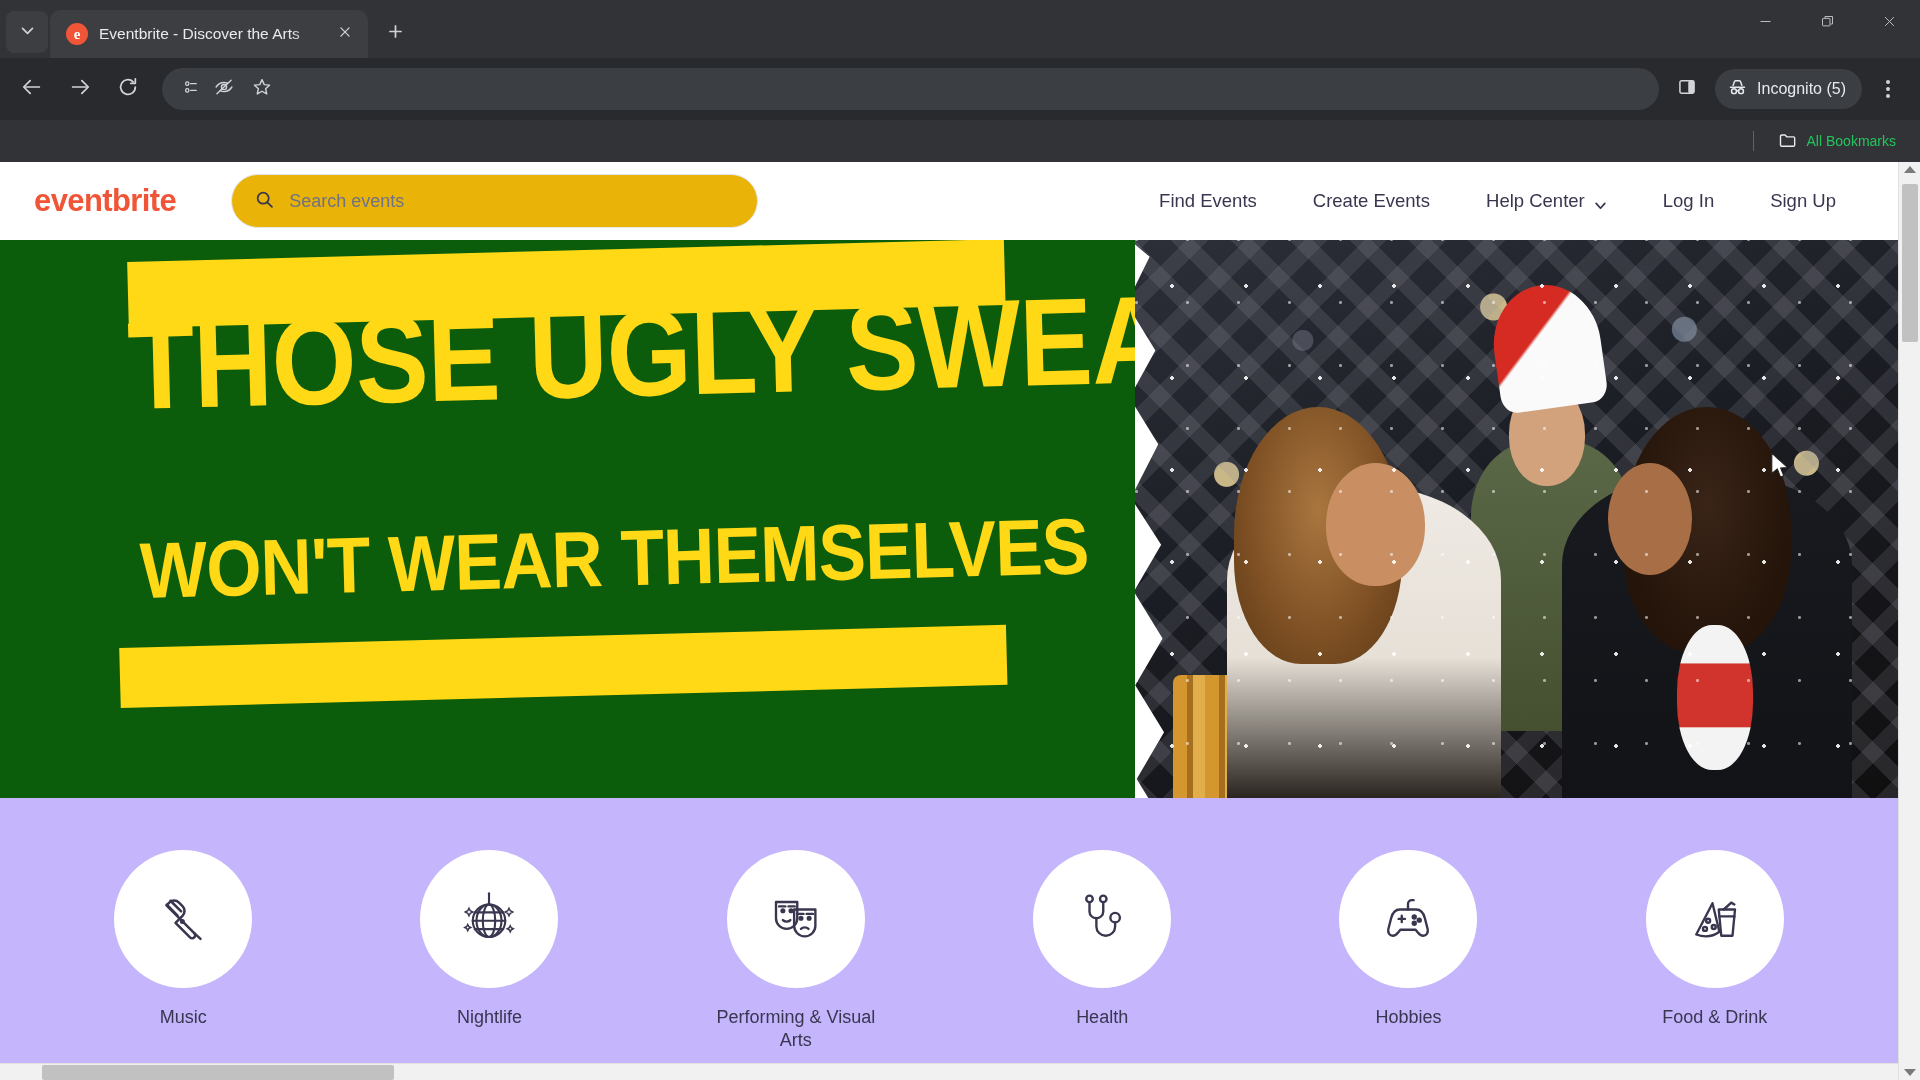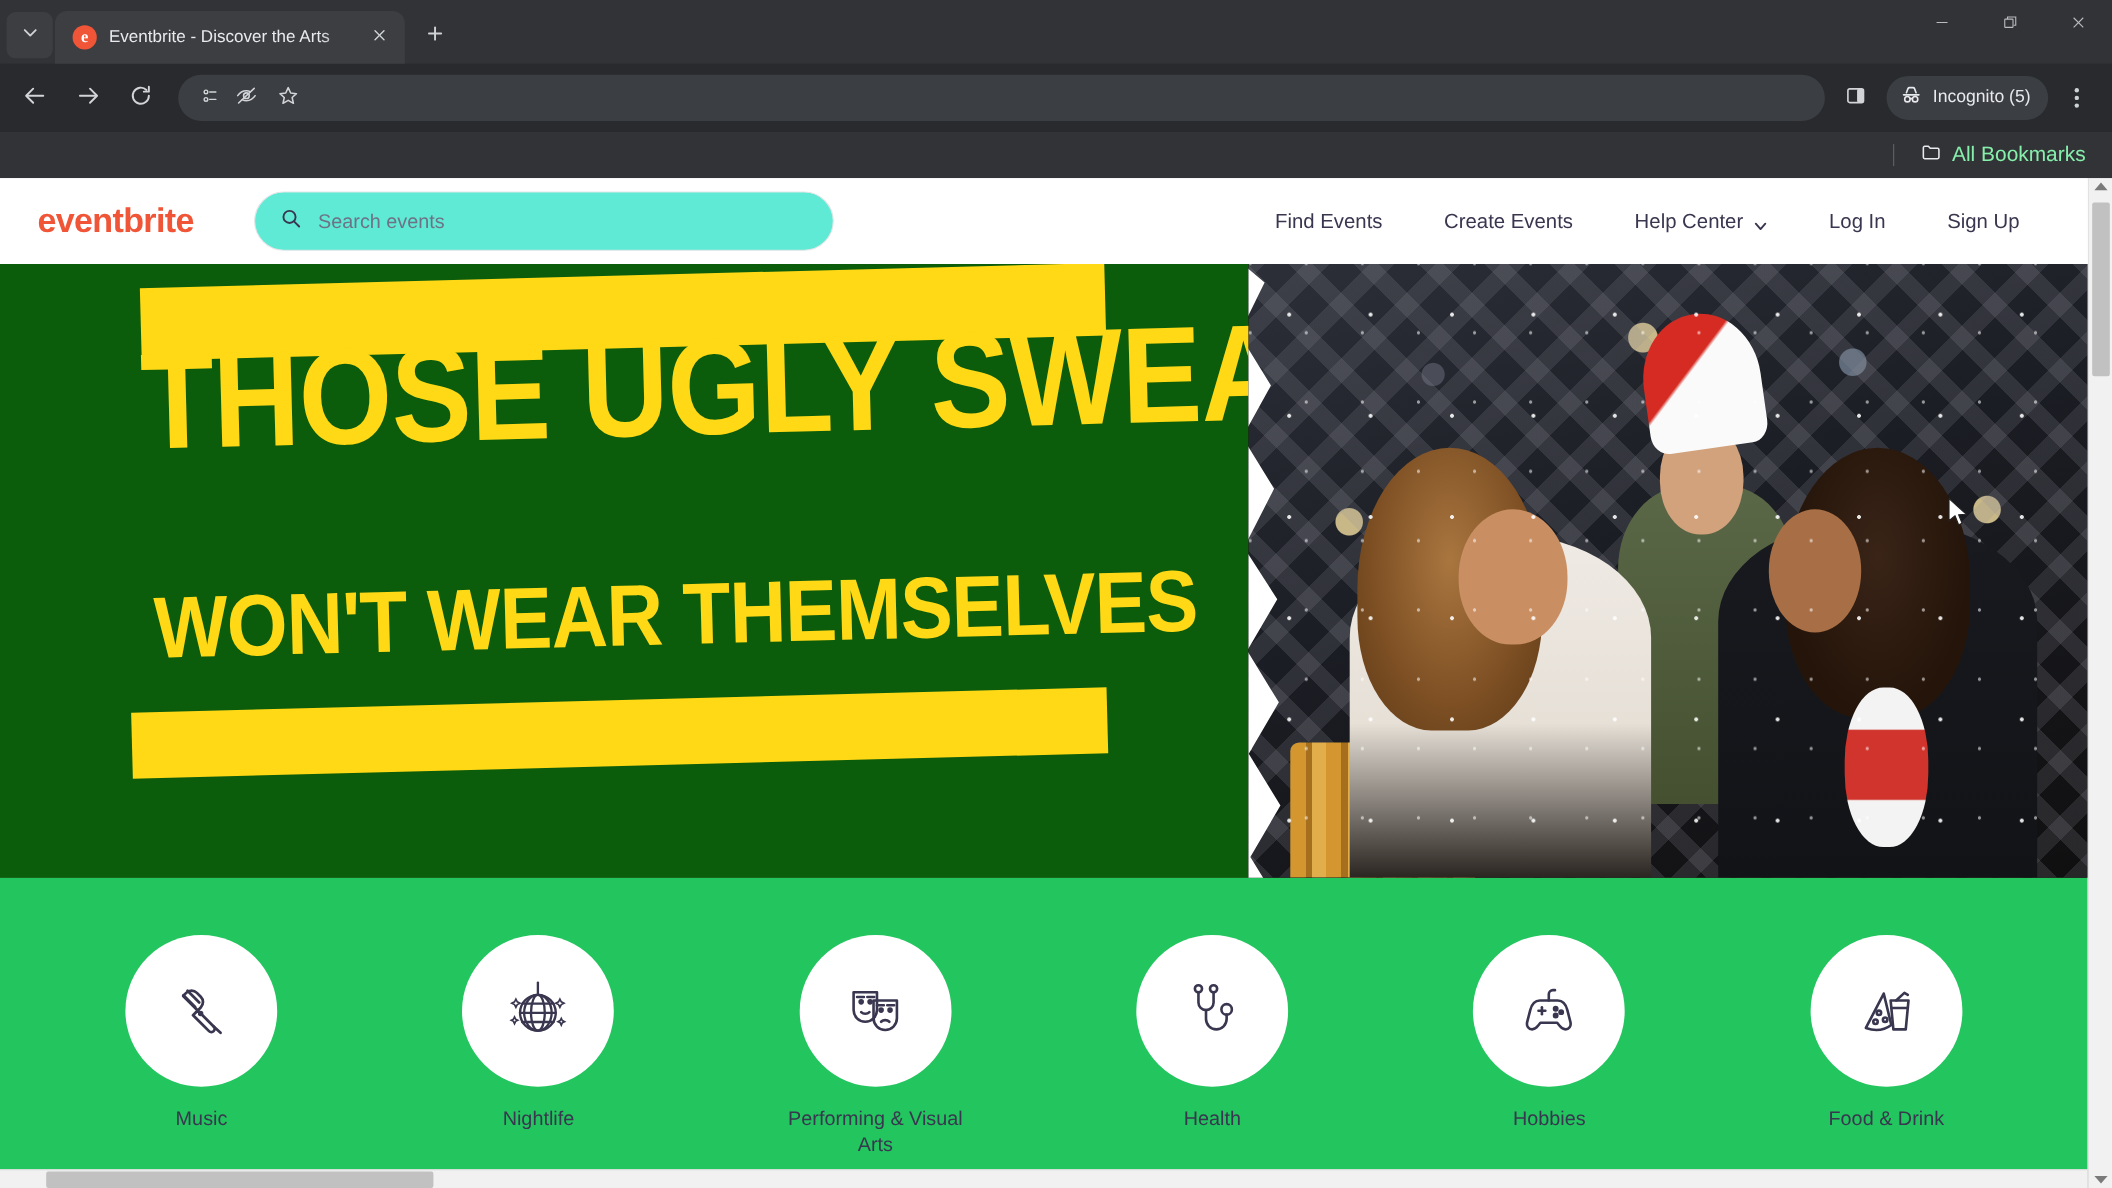--- a/index.html
+++ b/index.html
@@ -104,21 +104,21 @@
   .bookmarkbar {
     height: 42px; background: #323336; display: flex; align-items: center;
     justify-content: flex-end; padding-right: 16px; flex: 0 0 42px; gap: 0;
   }
   .bm-sep { width: 1px; height: 20px; background: #5f6368; margin-right: 16px; }
   .all-bookmarks {
     display: flex; align-items: center; gap: 9px; cursor: pointer;
     padding: 4px 8px; border-radius: 6px;
   }
   .all-bookmarks svg { width: 20px; height: 20px; }
-  .all-bookmarks span { color: #86efac; font-size: 19px; }
+  .all-bookmarks span { color: #22c55e; font-size: 14px; }
 
   
   .viewport {
     flex: 1 1 auto; background: #fff; position: relative; overflow: hidden;
     display: flex;
   }
   .page {
     flex: 1 1 auto; position: relative; overflow: hidden; background: #fff;
     display: flex; flex-direction: column;
   }
@@ -126,21 +126,21 @@
   .eb-header {
     height: 78px; background: #fff; display: flex; align-items: center;
     padding: 0 34px; flex: 0 0 78px; position: relative; z-index: 5;
   }
   .eb-logo {
     color: #f05537; font-size: 31px; font-weight: 700; letter-spacing: -0.6px;
     font-family: "Liberation Sans", sans-serif; flex: 0 0 auto; cursor: pointer;
   }
   .eb-search {
     width: 527px; height: 54px; border: 1px solid #e4e5e7; border-radius: 27px;
-    background: #5eead4; display: flex; align-items: center; padding: 0 22px;
+    background: #eab308; display: flex; align-items: center; padding: 0 22px;
     margin-left: 55px; cursor: text; flex: 0 0 527px;
   }
   .eb-search svg { width: 21px; height: 21px; flex: 0 0 21px; }
   .eb-search input {
     border: none; outline: none; background: transparent; flex: 1 1 auto;
     font-size: 18px; color: #39364f; margin-left: 14px;
     font-family: "Liberation Sans", sans-serif;
   }
   .eb-search input::placeholder { color: #6f7287; }
   .eb-nav {
@@ -262,21 +262,21 @@
       radial-gradient(circle, rgba(255,255,255,.88) 1.6px, transparent 2px),
       radial-gradient(circle, rgba(255,255,255,.55) 1.2px, transparent 1.8px);
     background-size: 74px 92px, 51px 63px;
     background-position: 0 0, 27px 31px;
   }
   .cursor { position: absolute; left: 1770px; top: 290px; z-index: 20; }
   .cursor svg { width: 22px; height: 30px; }
 
   
   .cats {
-    flex: 1 1 auto; background: #22c55e; display: flex; align-items: flex-start;
+    flex: 1 1 auto; background: #c4b5fd; display: flex; align-items: flex-start;
     padding: 52px 30px 0 30px; gap: 0;
   }
   .cat {
     flex: 1 1 0; display: flex; flex-direction: column; align-items: center;
     cursor: pointer; min-width: 0;
   }
   .cat-circle {
     width: 138px; height: 138px; border-radius: 50%; background: #fff;
     display: flex; align-items: center; justify-content: center;
   }

